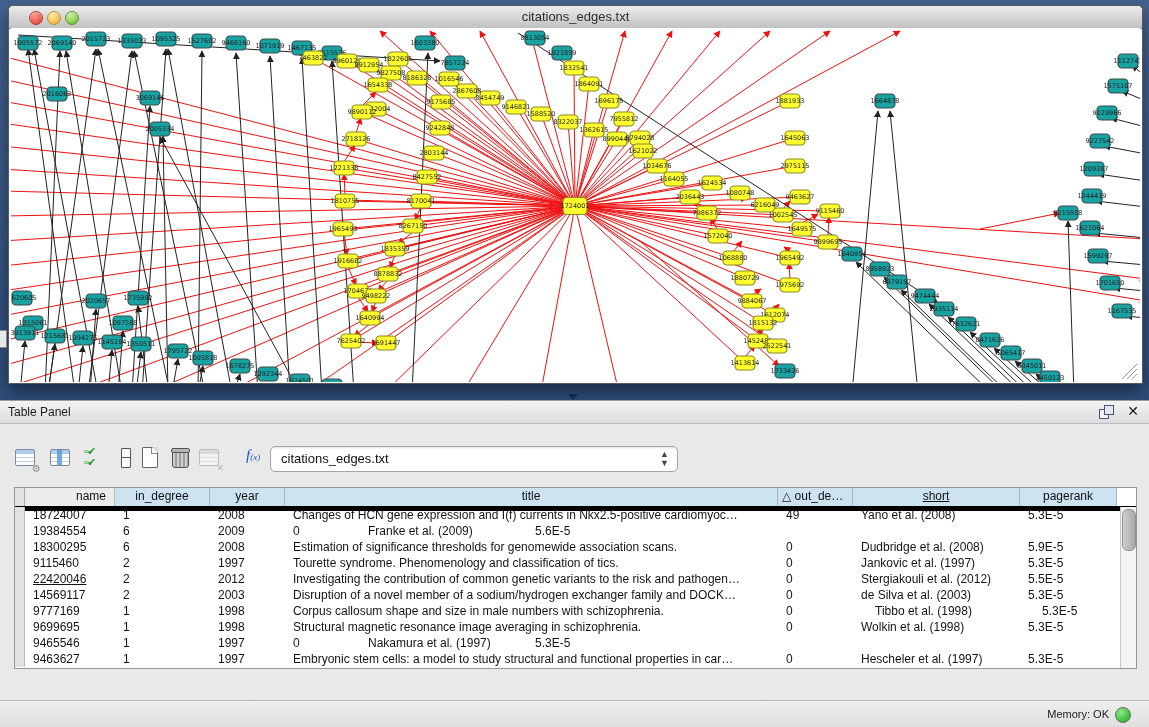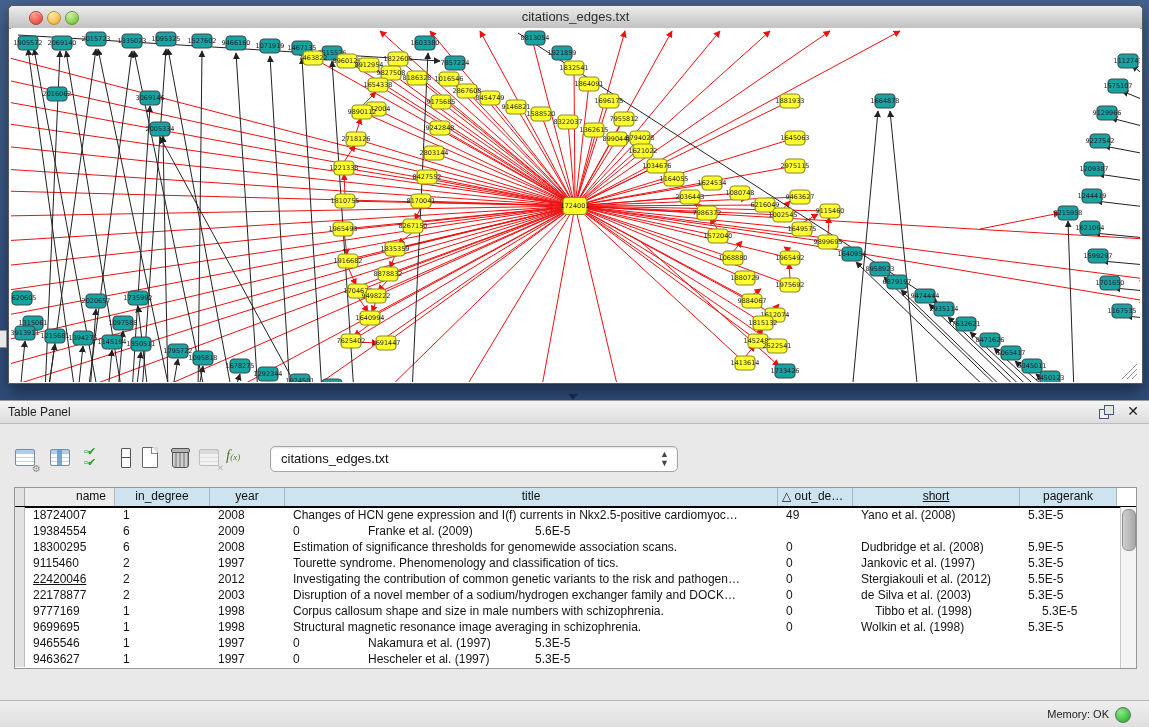--- a/index.html
+++ b/index.html
@@ -48,28 +48,28 @@
   .tbicon.disabled{opacity:.45;filter:grayscale(1);}
   .xmark{position:absolute;right:-2px;bottom:-3px;font-size:9px;font-weight:bold;color:#777;}
   .checks{font-size:11px;line-height:10px;color:#1f9e1f;font-weight:bold;letter-spacing:-1px;}
   .checks div{height:11px;}
   .rows-glyph{position:absolute;left:7px;top:2px;width:8px;height:18px;border:1px solid #555;border-radius:1px;background:linear-gradient(#fff 0 8px,#555 8px 9px,#fff 9px 18px);}
   .page-glyph{position:absolute;left:3px;top:1px;width:14px;height:19px;background:#fff;border:1px solid #666;border-radius:1px;}
   .page-glyph::after{content:"";position:absolute;right:-1px;top:-1px;border-style:solid;border-width:0 6px 6px 0;border-color:transparent #d9d9d9 transparent transparent;box-shadow:-1px 1px 0 #888;}
   .trash-glyph{position:absolute;left:4px;top:5px;width:15px;height:15px;border:1px solid #555;border-radius:2px 2px 3px 3px;
     background:repeating-linear-gradient(90deg,#cfcfcf 0 2px,#9e9e9e 2px 4px);}
   .trash-glyph::before{content:"";position:absolute;left:-2px;top:-4px;width:17px;height:3px;background:#b5b5b5;border:1px solid #555;border-radius:2px;}
-  .fx-glyph{font-family:"Liberation Serif","DejaVu Serif",serif;font-style:italic;font-size:15px;color:#4d7c0f;}
+  .fx-glyph{font-family:"Liberation Serif","DejaVu Serif",serif;font-style:italic;font-size:15px;color:#1d4ed8;margin-left:20px;}
   .fx-glyph small{font-size:9px;}
   #table-combo{position:absolute;left:270px;top:22px;width:406px;height:24px;background:#fff;border:1px solid #a5a5a5;border-radius:5px;box-shadow:inset 0 1px 2px rgba(0,0,0,.12);}
   #table-combo .val{position:absolute;left:10px;top:4px;font-size:13px;color:#111;}
   #table-combo .arrows{position:absolute;right:8px;top:3px;font-size:9px;line-height:9px;color:#444;text-align:center;}
   
   #data-table{position:absolute;left:14px;top:86px;width:1121px;height:180px;background:#fff;border:1px solid #979797;font-size:12px;}
-  #tbl-header{display:flex;height:18px;border-bottom:2px solid #000000;}
+  #tbl-header{display:flex;height:18px;border-bottom:5px solid #000000;}
   .hcell{box-sizing:border-box;border-right:1px solid #9fb9c9;background:#cde4f0;height:18px;line-height:17px;color:#111;overflow:hidden;white-space:nowrap;}
   .hcell.gutter{background:#e2e2e2;border-right:1px solid #aaa;}
   .hcell.plain{background:#ececec;border-right:1px solid #bbb;}
   #tbl-body{position:absolute;left:0;top:19px;right:0;bottom:0;overflow:hidden;}
   .trow{display:flex;height:16px;line-height:16px;}
   .tcell{box-sizing:border-box;padding-left:8px;overflow:hidden;white-space:nowrap;color:#141414;}
   .tcell.gutter{padding:0;background:#e2e2e2;border-right:1px solid #bbb;}
   #vscroll{position:absolute;right:0;top:19px;width:15px;bottom:0;background:#f4f4f4;border-left:1px solid #c9c9c9;}
   #vthumb{position:absolute;left:1px;top:2px;width:12px;height:40px;border-radius:6px;background:linear-gradient(90deg,#cfcfcf,#a8a8a8);border:1px solid #919191;}
   
@@ -902,21 +902,21 @@
           <div class="tcell" style="width: 90px; text-decoration: underline;">22420046</div>
           <div class="tcell" style="width: 95px;">2</div>
           <div class="tcell" style="width: 75px;">2012</div>
           <div class="tcell" style="width: 493px;">Investigating the contribution of common genetic variants to the risk and pathogen…</div>
           <div class="tcell" style="width: 75px;">0</div>
           <div class="tcell" style="width: 167px;">Stergiakouli et al. (2012)</div>
           <div class="tcell" style="width: 97px;">5.5E-5</div>
         </div>
         <div class="trow">
           <div class="tcell gutter" style="width: 10px;"></div>
-          <div class="tcell" style="width: 90px;">22178877</div>
+          <div class="tcell" style="width: 90px;">14569117</div>
           <div class="tcell" style="width: 95px;">2</div>
           <div class="tcell" style="width: 75px;">2003</div>
           <div class="tcell" style="width: 493px;">Disruption of a novel member of a sodium/hydrogen exchanger family and DOCK…</div>
           <div class="tcell" style="width: 75px;">0</div>
           <div class="tcell" style="width: 167px;">de Silva et al. (2003)</div>
           <div class="tcell" style="width: 97px;">5.3E-5</div>
         </div>
         <div class="trow">
           <div class="tcell gutter" style="width: 10px;"></div>
           <div class="tcell" style="width: 90px;">9777169</div>
@@ -944,20 +944,21 @@
           <div class="tcell" style="width: 75px;">1997</div>
           <div class="tcell" style="width: 75px;">0</div>
           <div class="tcell" style="width: 167px;">Nakamura et al. (1997)</div>
           <div class="tcell" style="width: 97px;">5.3E-5</div>
         </div>
         <div class="trow">
           <div class="tcell gutter" style="width: 10px;"></div>
           <div class="tcell" style="width: 90px;">9463627</div>
           <div class="tcell" style="width: 95px;">1</div>
           <div class="tcell" style="width: 75px;">1997</div>
+          <div class="tcell" style="width: 493px;">Embryonic stem cells: a model to study structural and functional properties in car…</div>
           <div class="tcell" style="width: 75px;">0</div>
           <div class="tcell" style="width: 167px;">Hescheler et al. (1997)</div>
           <div class="tcell" style="width: 97px;">5.3E-5</div>
         </div>
       </div>
     <div id="vscroll">
       <div id="vthumb"></div>
     </div>
   </div>
 

